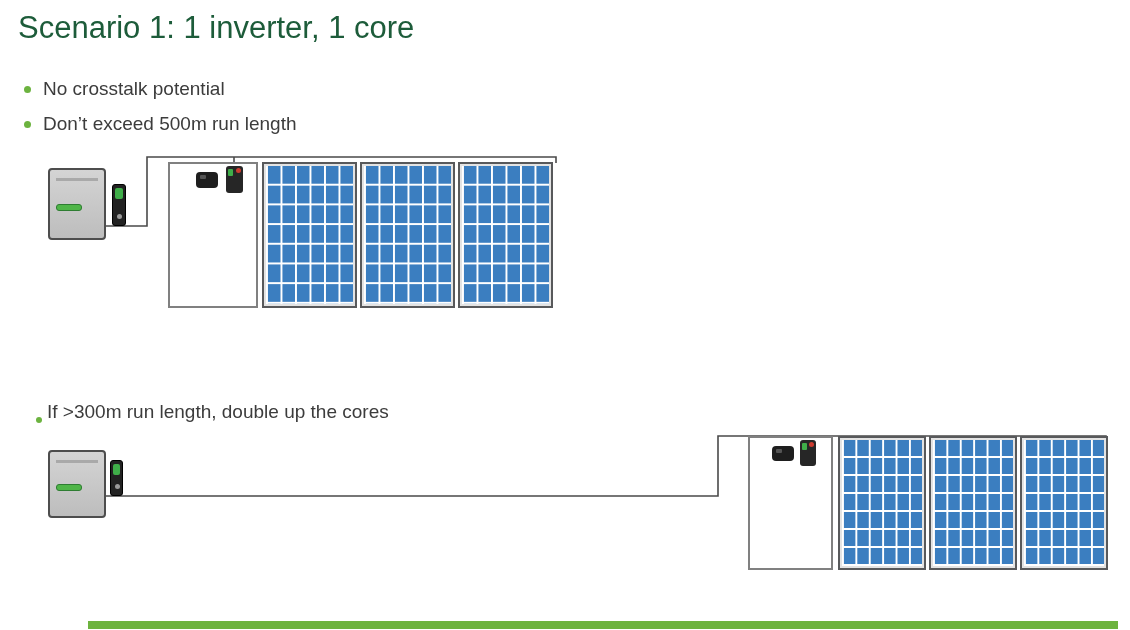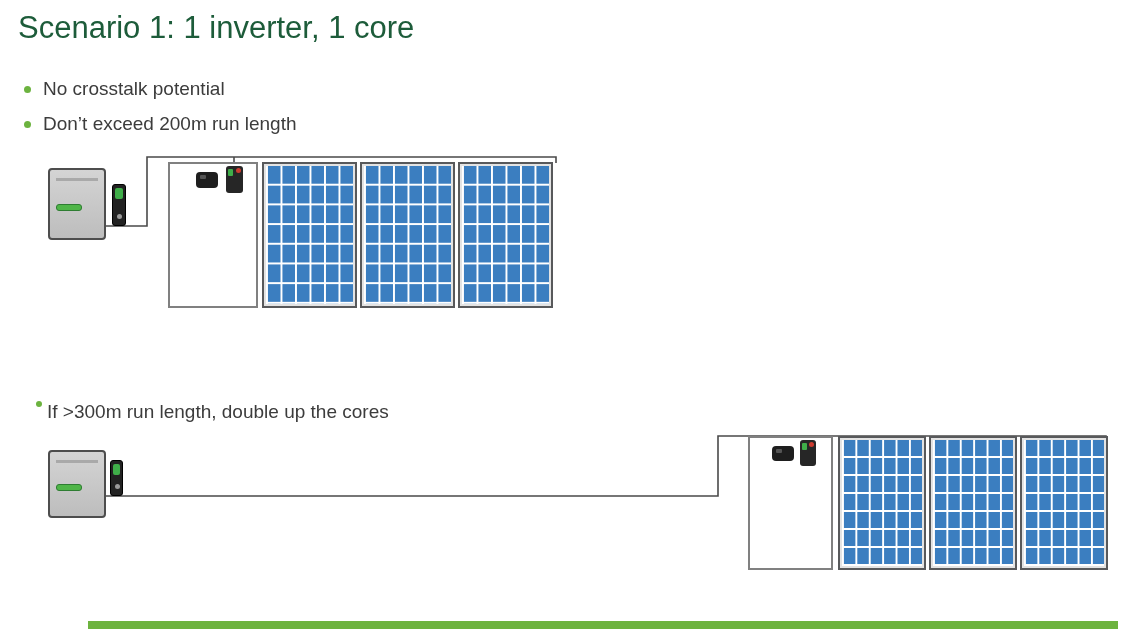--- a/index.html
+++ b/index.html
@@ -10,21 +10,21 @@
 
   .title {
     position:absolute; left:18px; top:10px;
     font-size:31px; font-weight:400; color:#1d5c3a; letter-spacing:0;
   }
 
   .bullets { position:absolute; left:24px; top:78px; list-style:none; }
   .bullets li { display:flex; align-items:center; margin-bottom:13px; font-size:19px; color:#3c3c3c; }
   .dot { display:inline-block; width:7px; height:7px; border-radius:50%; background:#6cb33f; margin-right:12px; flex:0 0 auto; }
 
-  .note { position:absolute; left:36px; top:401px; display:flex; align-items:flex-start; font-size:19px; color:#3c3c3c; }
+  .note { position:absolute; left:36px; top:401px; display:flex; align-items:flex-end; font-size:19px; color:#3c3c3c; }
   .note .dot { margin-right:5px; width:6px; height:6px; }
 
   .diagram { position:absolute; left:0; width:1130px; }
   .diagram.d1 { top:150px; height:180px; }
   .diagram.d2 { top:428px; height:150px; }
   .wires { position:absolute; left:0; top:0; }
 
   .inverter { position:absolute; background:linear-gradient(#d4d4d4,#bdbdbd); border:2px solid #4d4d4d; border-radius:4px; }
   .d1 .inverter { left:48px; top:18px; width:58px; height:72px; }
   .d2 .inverter { left:48px; top:22px; width:58px; height:68px; }
@@ -80,21 +80,21 @@
 
   <h1 class="title">Scenario 1: 1 inverter, 1 core</h1>
 
   <ul class="bullets">
     <li>
       <span class="dot"></span>
       <span>No crosstalk potential</span>
     </li>
     <li>
       <span class="dot"></span>
-      <span>Don’t exceed 200m run length</span>
+      <span>Don’t exceed 500m run length</span>
     </li>
   </ul>
 
   <div class="diagram d1">
     <svg class="wires" width="1130" height="180" viewBox="0 0 1130 180">
       <path d="M106 76 H147 V7 H556 V13" fill="none" stroke="#4a4a4a" stroke-width="1.6"></path>
       <path d="M203 38 C 200 56, 210 60, 213 46" fill="none" stroke="#3a3a3a" stroke-width="1.4"></path>
       <path d="M208 38 C 206 52, 215 54, 217 44" fill="none" stroke="#3a3a3a" stroke-width="1.4"></path>
       <path d="M229 43 C 227 60, 236 62, 239 48" fill="none" stroke="#3a3a3a" stroke-width="1.4"></path>
       <path d="M234 14 V7" fill="none" stroke="#4a4a4a" stroke-width="1.6"></path>

